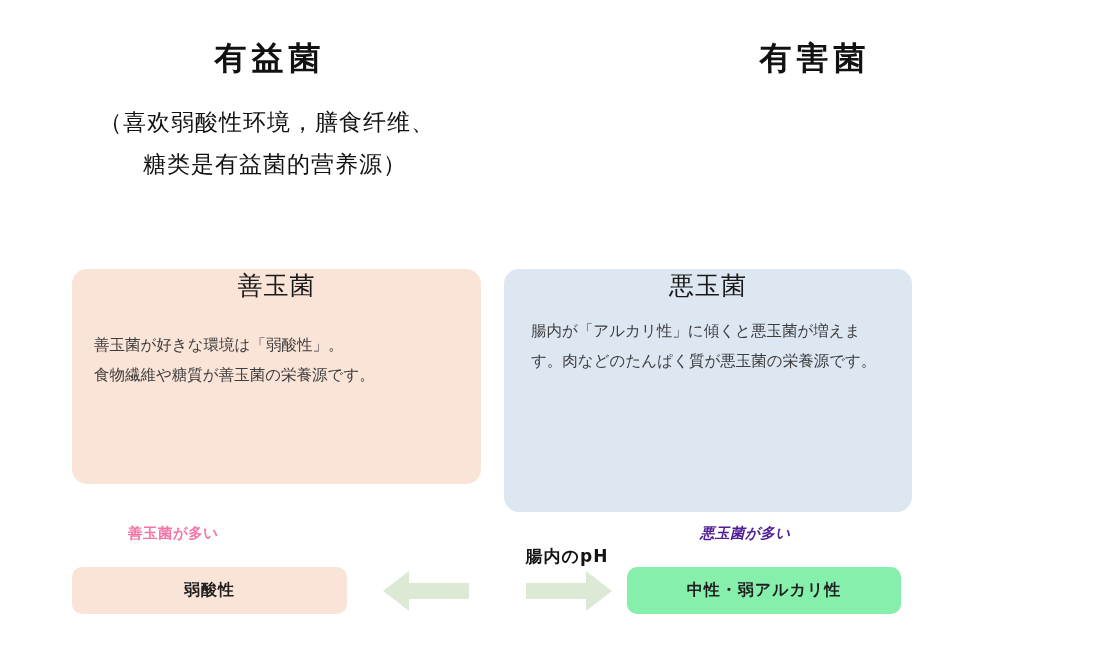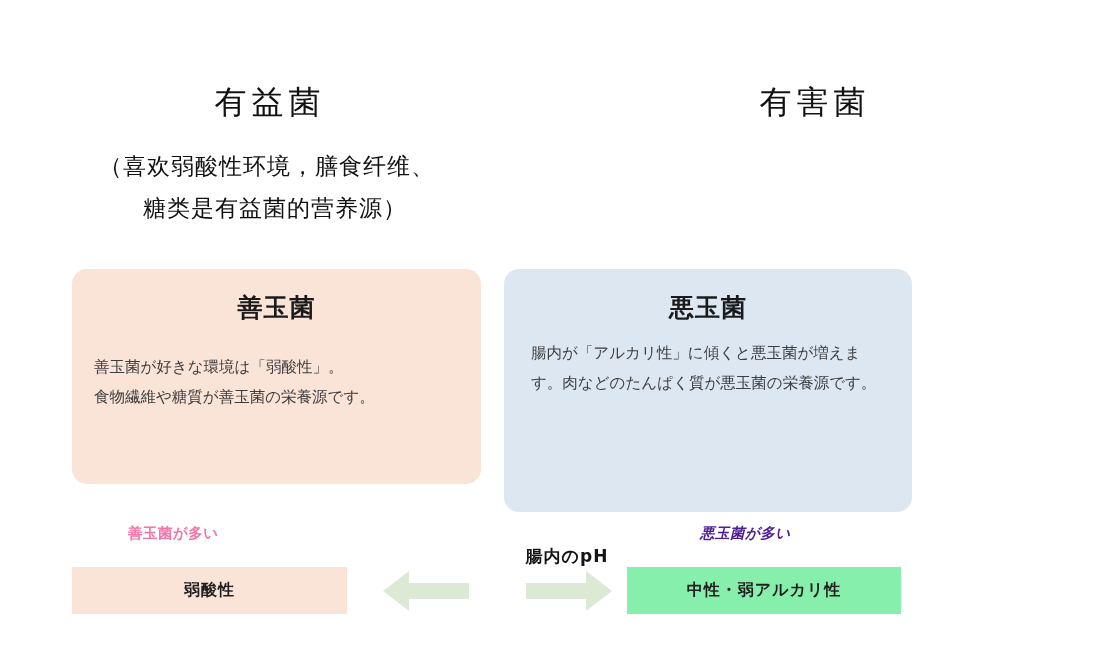--- a/index.html
+++ b/index.html
@@ -35,22 +35,21 @@
   }
 
   .anno-col.left  { left: 20px;  width: 500px; }
   .anno-col.right { left: 520px; width: 590px; }
 
   .anno-title {
     font-size: 32px;
     line-height: 1;
     letter-spacing: 5px;
     padding-top: 42px;
-    font-weight: 400;
-    margin-top: 44px;
+    font-weight: 700;
   }
 
   .anno-sub {
     font-size: 23px;
     line-height: 42px;
     letter-spacing: 1px;
     padding-top: 28px;
     font-weight: 400;
   }
   .anno-sub .l2 { display: block; }
@@ -78,24 +77,23 @@
     left: 504px;
     top: 269px;
     width: 408px;
     height: 243px;
     background: #dde7f2;
   }
 
   .card-title {
     text-align: center;
     font-size: 25px;
-    font-weight: 700;
+    font-weight: 400;
     color: #1a1a1a;
     letter-spacing: 1px;
-    padding-top: 22px;
   }
 
   .card-body {
     font-size: 15.5px;
     line-height: 30px;
     color: #3d3d3d;
     font-weight: 400;
   }
 
   .card.good .card-body {
@@ -126,21 +124,21 @@
     letter-spacing: 0.5px;
     white-space: nowrap;
     text-align: right;
   }
   .ph-label.good { left: 128px; top: 19px; color: #f573a6; }
   .ph-label.bad  { left: 700px; top: 19px; color: #4c1d95; font-style: italic; }
 
   .ph-bar {
     position: absolute;
     height: 47px;
-    border-radius: 0;
+    border-radius: 10px;
     display: flex;
     align-items: center;
     justify-content: center;
     font-size: 16px;
     font-weight: 700;
     color: #1f1f1f;
     letter-spacing: 1px;
   }
   .ph-bar.good { left: 72px;  top: 62px; width: 275px; background: #fae3d7; }
   .ph-bar.bad  { left: 627px; top: 62px; width: 274px; background: #86efac; }

